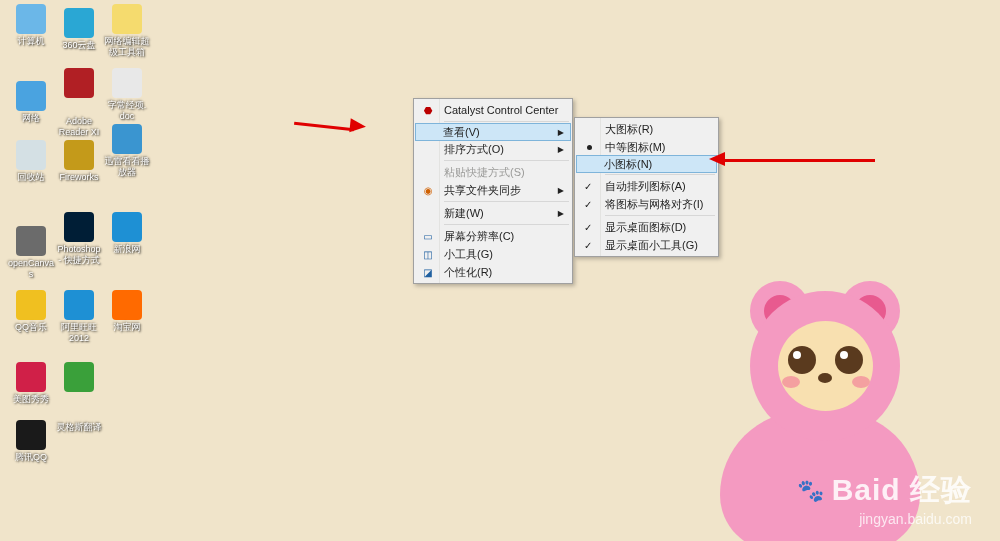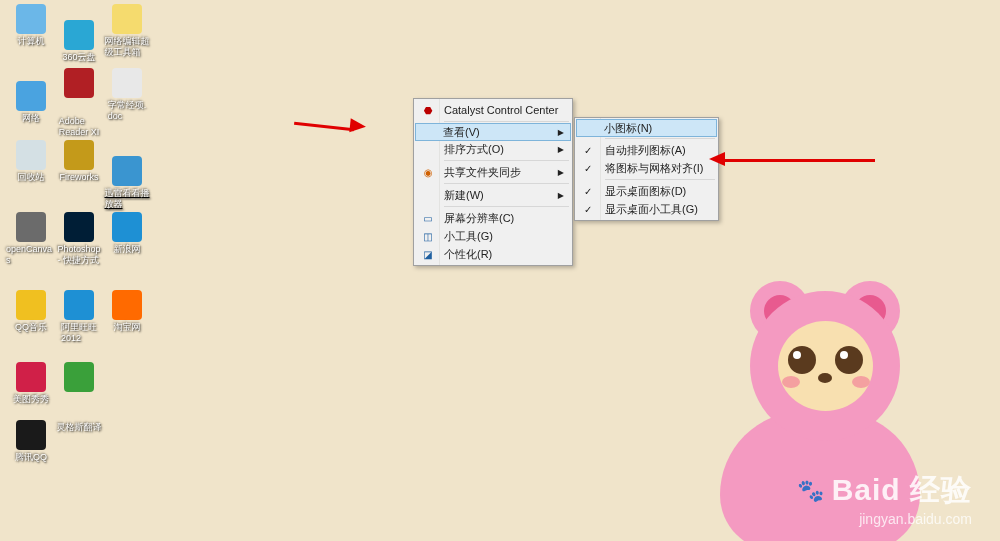--- a/index.html
+++ b/index.html
@@ -2,21 +2,21 @@
 <html><head>
 <meta charset="utf-8">
 <style>
 * { margin: 0; padding: 0; box-sizing: border-box; font-family: "Microsoft YaHei", "SimSun", Tahoma, sans-serif; }
 body { width: 1000px; height: 541px; background: #f0e4ca; position: relative; overflow: hidden; }
 
 
 .desktop { position: absolute; top: 0; left: 0; width: 100%; height: 100%; }
 .icon-grp { position: absolute; width: 50px; display: flex; flex-direction: column; align-items: center; }
 .icon-grp .pic { width: 30px; height: 30px; border-radius: 4px; display: flex; align-items: center; justify-content: center; }
-.icon-grp .lbl { font-size: 9px; color: #fff; text-align: left; text-shadow: 1px 1px 2px rgba(0,0,0,.9), -1px -1px 2px rgba(0,0,0,.5); line-height: 11px; margin-top: 2px; word-break: break-all; }
+.icon-grp .lbl { font-size: 9px; color: #fff; text-align: center; text-shadow: 1px 1px 2px rgba(0,0,0,.9), -1px -1px 2px rgba(0,0,0,.5); line-height: 11px; margin-top: 2px; word-break: break-all; }
 
 
 .ctxmenu { position: absolute; background: #f0f0f0; border: 1px solid #a0a0a0; box-shadow: 2px 2px 4px rgba(0,0,0,.25); padding: 2px; font-size: 11px; }
 .ctxmenu .row { display: flex; align-items: center; height: 18px; padding: 0 22px 0 28px; position: relative; color: #222; white-space: nowrap; cursor: default; }
 .ctxmenu .row.disabled { color: #9a9a98; }
 .ctxmenu .row.hl { background: #cde6f7; border: 1px solid #7eb4da; height: 18px; margin: -1px; padding: 0 21px 0 27px; }
 .ctxmenu .sub-arrow { position: absolute; right: 6px; font-size: 8px; }
 .ctxmenu .shortcut { position: absolute; right: 26px; }
 .ctxmenu .sep { height: 1px; margin: 2px 1px 2px 28px; background: #d7d7d7; }
 .ctxmenu .gutter { position: absolute; left: 0; top: 0; bottom: 0; width: 26px; background: #f0f0f0; border-right: 1px solid #e3e3e1; }
@@ -56,21 +56,21 @@
 
 </style>
 </head>
 <body>
 
 <div class="desktop" id="desktop">
     <div class="icon-grp" style="left: 6px; top: 4px;">
       <div class="pic" style="background: rgb(107, 183, 232);"></div>
       <div class="lbl">计算机</div>
     </div>
-    <div class="icon-grp" style="left: 54px; top: 20px;">
+    <div class="icon-grp" style="left: 54px; top: 8px;">
       <div class="pic" style="background: rgb(42, 167, 212);"></div>
       <div class="lbl">360云盘</div>
     </div>
     <div class="icon-grp" style="left: 102px; top: 4px;">
       <div class="pic" style="background: rgb(245, 219, 110);"></div>
       <div class="lbl">网络编辑超<br>级工具箱</div>
     </div>
     <div class="icon-grp" style="left: 6px; top: 81px;">
       <div class="pic" style="background: rgb(74, 163, 224);"></div>
       <div class="lbl">网络</div>
@@ -84,25 +84,25 @@
       <div class="lbl">字常经项.<br>doc</div>
     </div>
     <div class="icon-grp" style="left: 6px; top: 140px;">
       <div class="pic" style="background: rgb(212, 224, 228);"></div>
       <div class="lbl">回收站</div>
     </div>
     <div class="icon-grp" style="left: 54px; top: 140px;">
       <div class="pic" style="background: rgb(196, 154, 26);"></div>
       <div class="lbl">Fireworks</div>
     </div>
-    <div class="icon-grp" style="left: 102px; top: 156px; text-decoration: underline;">
+    <div class="icon-grp" style="left: 102px; top: 124px;">
       <div class="pic" style="background: rgb(58, 149, 208);"></div>
       <div class="lbl">迅雷看看播<br>放器</div>
     </div>
-    <div class="icon-grp" style="left: 6px; top: 212px;">
+    <div class="icon-grp" style="left: 6px; top: 226px;">
       <div class="pic" style="background: rgb(107, 107, 107);"></div>
       <div class="lbl">openCanvas</div>
     </div>
     <div class="icon-grp" style="left: 54px; top: 212px;">
       <div class="pic" style="background: rgb(0, 30, 54);"></div>
       <div class="lbl">Photoshop<br>- 快捷方式</div>
     </div>
     <div class="icon-grp" style="left: 102px; top: 212px;">
       <div class="pic" style="background: rgb(30, 144, 212);"></div>
       <div class="lbl">新浪网</div>
@@ -143,20 +143,23 @@
     <div class="sep"></div>
     <div class="row hl">
       <span>查看(V)</span>
       <span class="sub-arrow">▶</span>
     </div>
     <div class="row">
       <span>排序方式(O)</span>
       <span class="sub-arrow">▶</span>
     </div>
     <div class="sep"></div>
+    <div class="row disabled">
+      <span>粘贴快捷方式(S)</span>
+    </div>
     <div class="row">
       <span class="ic" style="color:#d06000">◉</span>
       <span>共享文件夹同步</span>
       <span class="sub-arrow">▶</span>
     </div>
     <div class="sep"></div>
     <div class="row">
       <span>新建(W)</span>
       <span class="sub-arrow">▶</span>
     </div>
@@ -172,20 +175,27 @@
     <div class="row">
       <span class="ic" style="color:#2060a0">◪</span>
       <span>个性化(R)</span>
     </div>
   </div>
 </div>
 
 <div class="ctxmenu" style="left:574px; top:117px; width:145px;">
   <div class="gutter"></div>
   <div class="items">
+    <div class="row">
+      <span>大图标(R)</span>
+    </div>
+    <div class="row">
+      <span class="dot"></span>
+      <span>中等图标(M)</span>
+    </div>
     <div class="row hl">
       <span>小图标(N)</span>
     </div>
     <div class="sep"></div>
     <div class="row">
       <span class="chk">✓</span>
       <span>自动排列图标(A)</span>
     </div>
     <div class="row">
       <span class="chk">✓</span>

